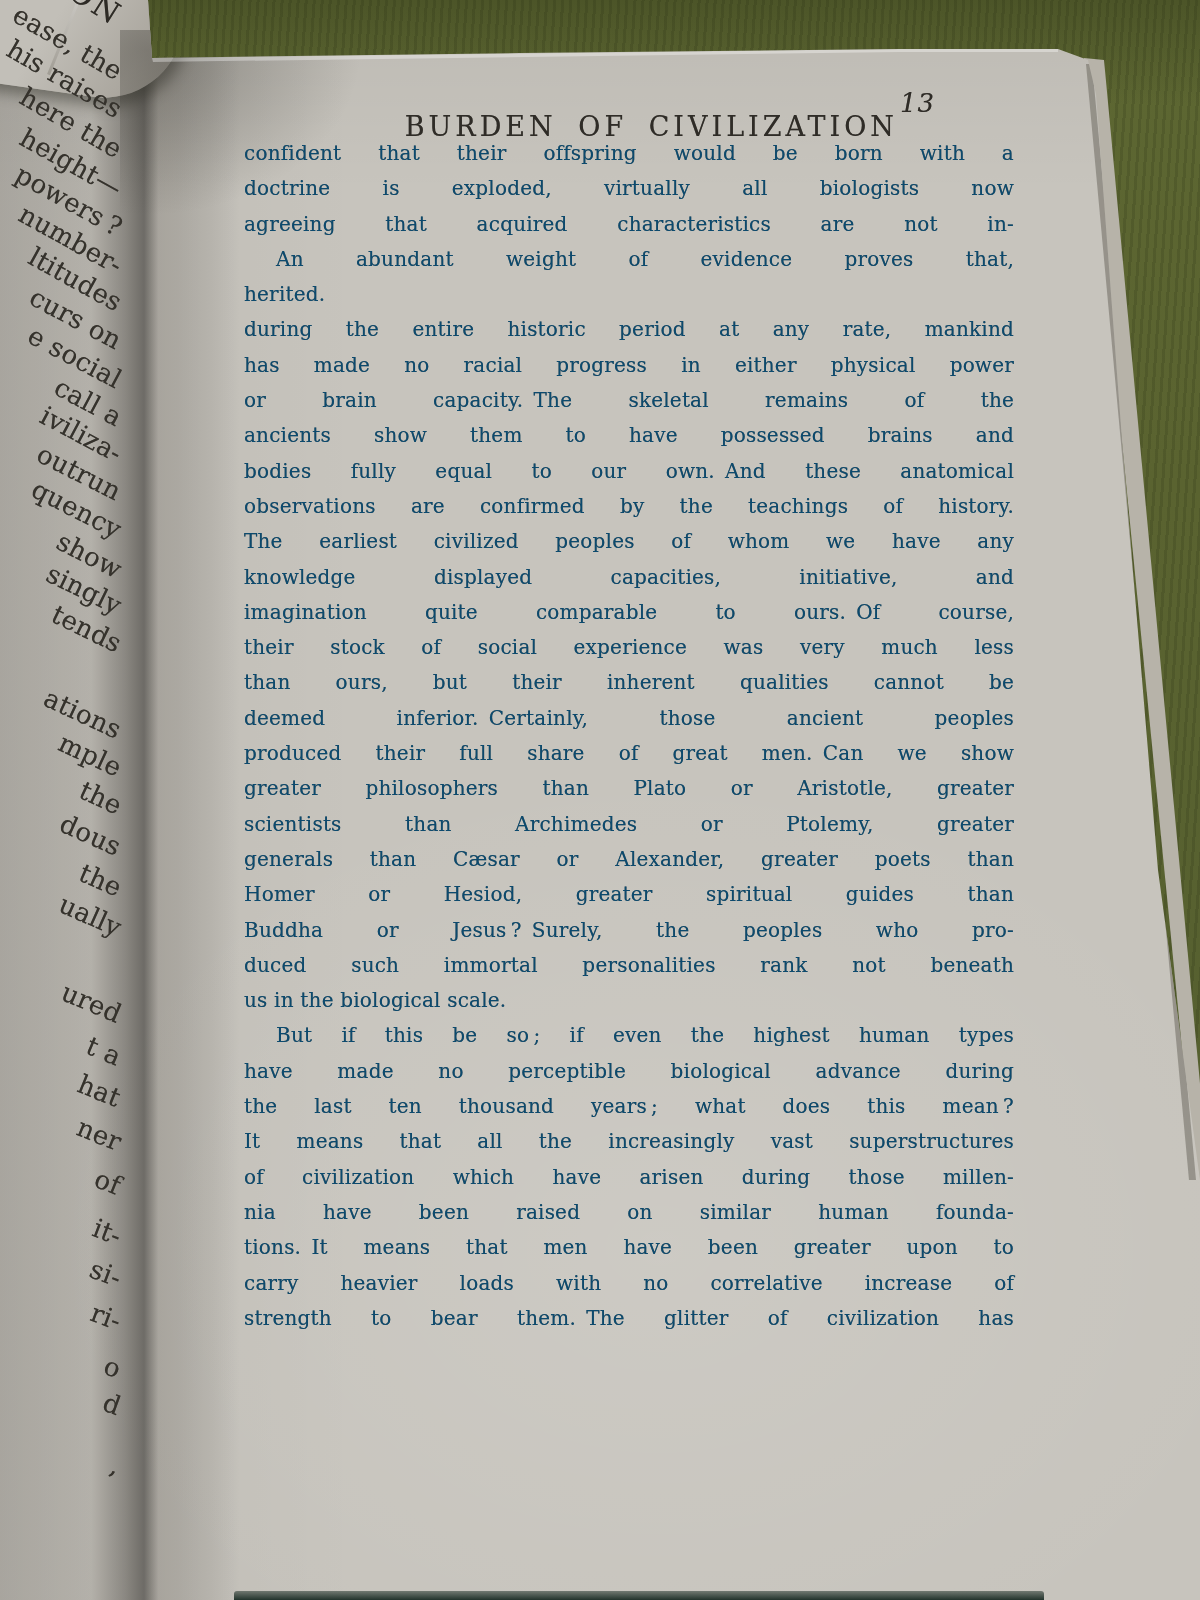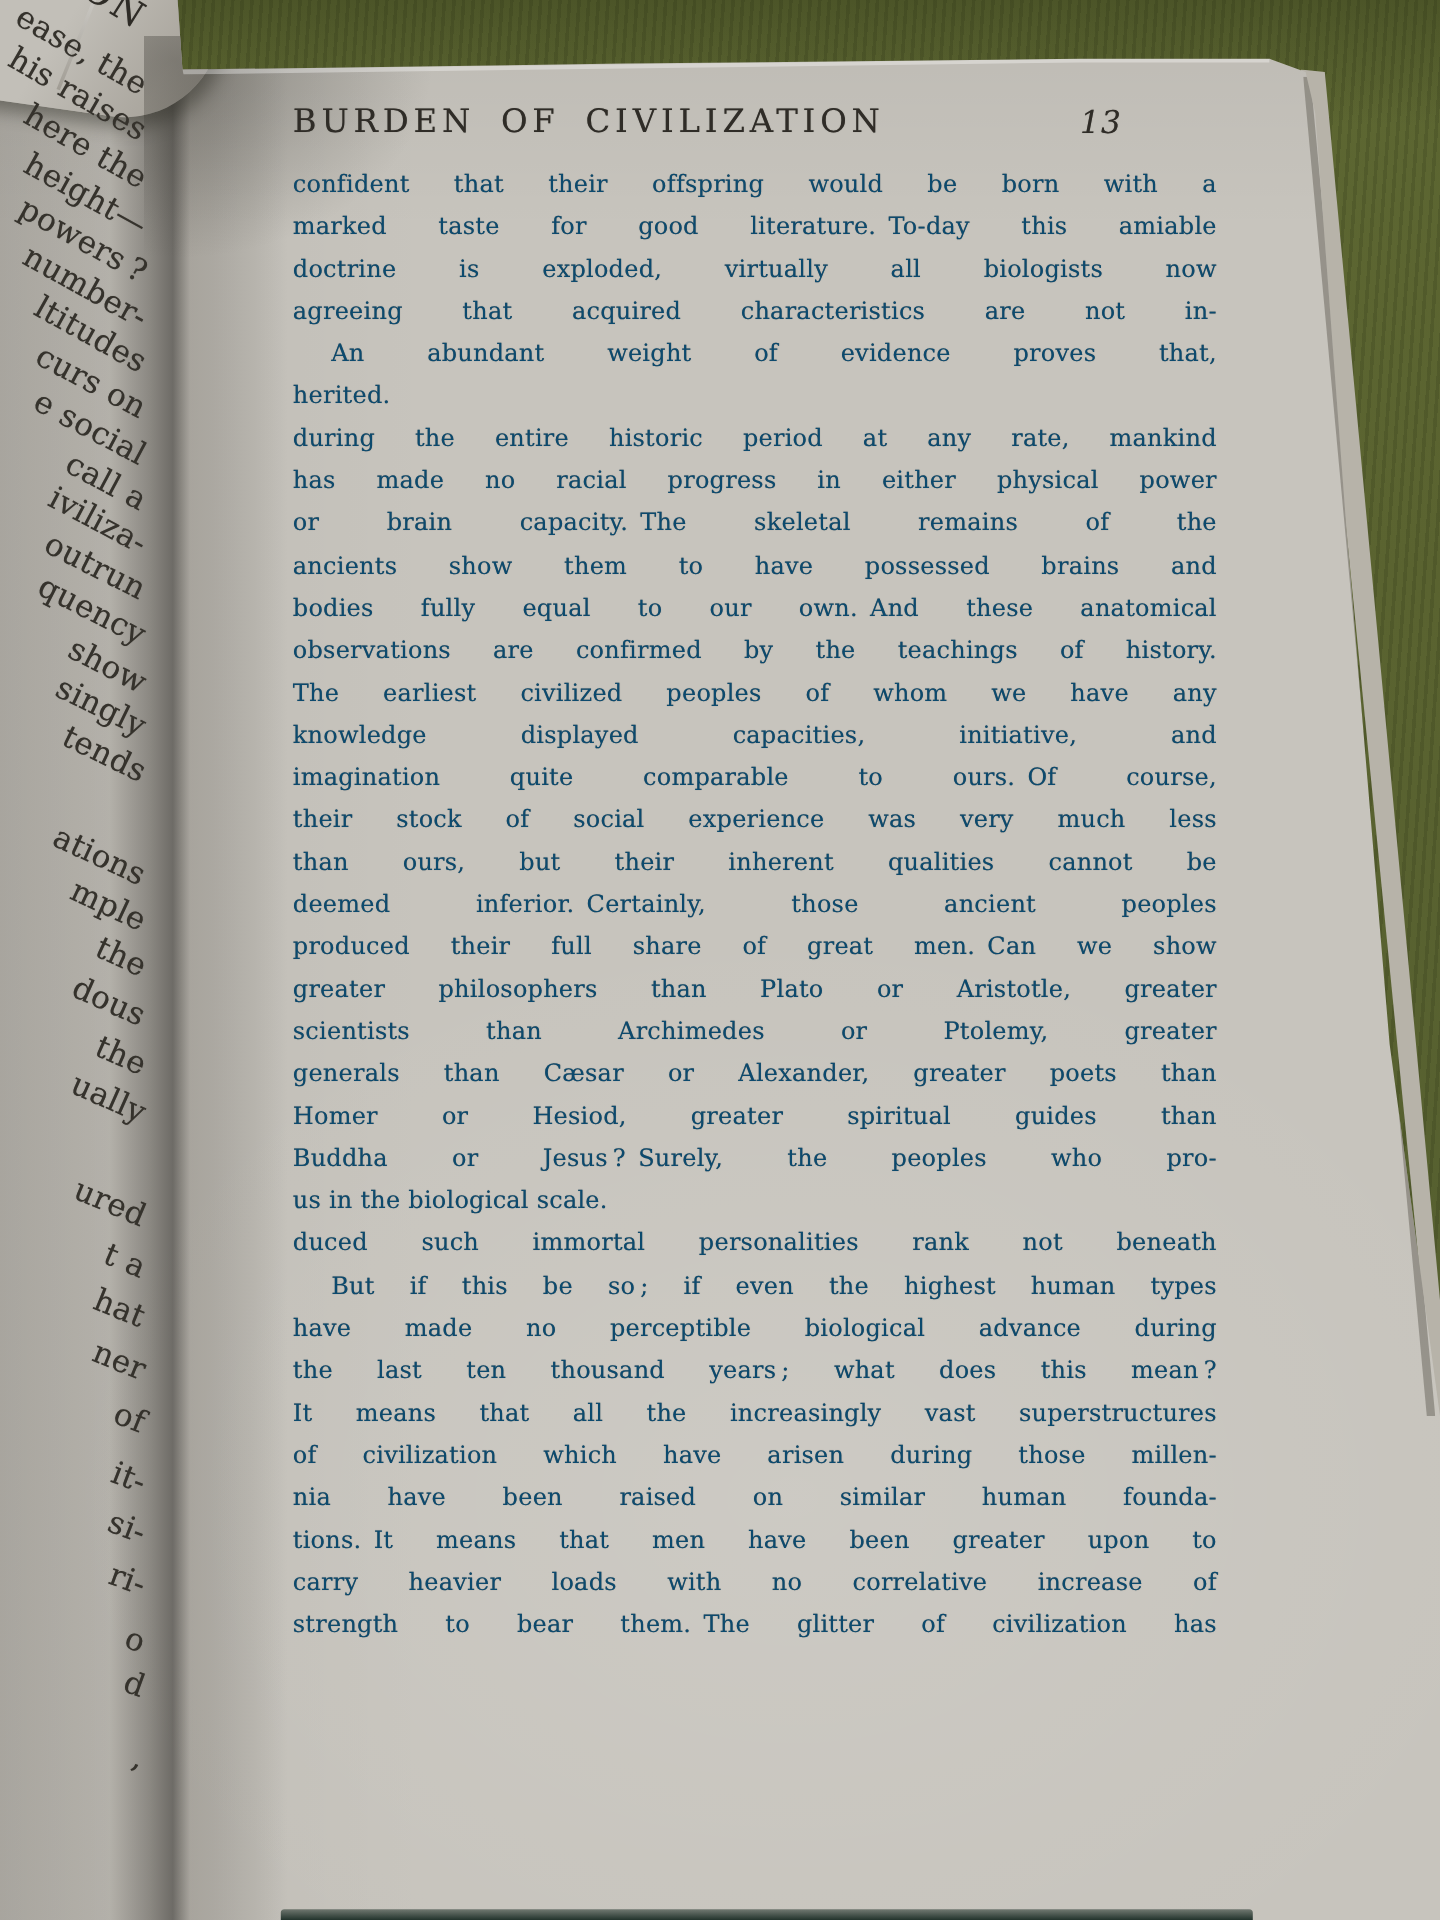--- a/index.html
+++ b/index.html
@@ -84,22 +84,22 @@
   .left-page{position:absolute;left:0;top:0;width:126px;height:1600px;}
   .frag{
     position:absolute;right:6px;white-space:nowrap;
     font-size:26px;color:#35322c;letter-spacing:.3px;
     transform-origin:100% 50%;
   }
   .frag.caps{font-size:30px;letter-spacing:3px;color:#2e2b26;}
   
   .header{position:absolute;left:244px;top:86px;width:770px;height:40px;}
   .title{
-    text-align:left;padding-right:116px;
-    font-size:27px;letter-spacing:4px;word-spacing:9px;color:#2f2c27;
+    text-align:right;padding-right:116px;
+    font-size:27px;letter-spacing:4px;word-spacing:9px;color:#2f2c27;margin-top:25px;
   }
   .pagenum{position:absolute;left:656px;top:2px;font-size:26px;letter-spacing:1px;color:#2f2c27;font-style:italic;}
   .text-block{position:absolute;left:244px;top:136px;width:770px;}
   .line{
     font-size:20px;line-height:35.3px;height:35.3px;color:#0c4a6e;
     text-align:justify;text-align-last:justify;letter-spacing:.2px;
     overflow:visible;white-space:normal;
   }
   .line.endline{text-align-last:left;}
   .line.indent{text-indent:32px;}
@@ -161,21 +161,20 @@
       <div class="frag" style="top: 1452px; transform: rotate(20deg);">,</div>
     </div>
 
   <div class="header">
     <div class="title">BURDEN OF CIVILIZATION</div>
     <div class="pagenum">13</div>
   </div>
 
   <div class="text-block">
       <div class="line">confident that their offspring would be born with a</div>
-      <div class="line">marked taste for good literature. To-day this amiable</div>
       <div class="line">doctrine is exploded, virtually all biologists now</div>
       <div class="line">agreeing that acquired characteristics are not in-</div>
       <div class="line indent">An abundant weight of evidence proves that,</div>
       <div class="line endline">herited.</div>
       <div class="line">during the entire historic period at any rate, mankind</div>
       <div class="line">has made no racial progress in either physical power</div>
       <div class="line">or brain capacity. The skeletal remains of the</div>
       <div class="line">ancients show them to have possessed brains and</div>
       <div class="line">bodies fully equal to our own. And these anatomical</div>
       <div class="line">observations are confirmed by the teachings of history.</div>
@@ -184,22 +183,22 @@
       <div class="line">imagination quite comparable to ours. Of course,</div>
       <div class="line">their stock of social experience was very much less</div>
       <div class="line">than ours, but their inherent qualities cannot be</div>
       <div class="line">deemed inferior. Certainly, those ancient peoples</div>
       <div class="line">produced their full share of great men. Can we show</div>
       <div class="line">greater philosophers than Plato or Aristotle, greater</div>
       <div class="line">scientists than Archimedes or Ptolemy, greater</div>
       <div class="line">generals than Cæsar or Alexander, greater poets than</div>
       <div class="line">Homer or Hesiod, greater spiritual guides than</div>
       <div class="line">Buddha or Jesus ? Surely, the peoples who pro-</div>
+      <div class="line">duced such immortal personalities rank not beneath</div>
       <div class="line endline">us in the biological scale.</div>
-      <div class="line">duced such immortal personalities rank not beneath</div>
       <div class="line indent">But if this be so ; if even the highest human types</div>
       <div class="line">have made no perceptible biological advance during</div>
       <div class="line">the last ten thousand years ; what does this mean ?</div>
       <div class="line">It means that all the increasingly vast superstructures</div>
       <div class="line">of civilization which have arisen during those millen-</div>
       <div class="line">nia have been raised on similar human founda-</div>
       <div class="line">tions. It means that men have been greater upon to</div>
       <div class="line">carry heavier loads with no correlative increase of</div>
       <div class="line">strength to bear them. The glitter of civilization has</div>
     </div>

